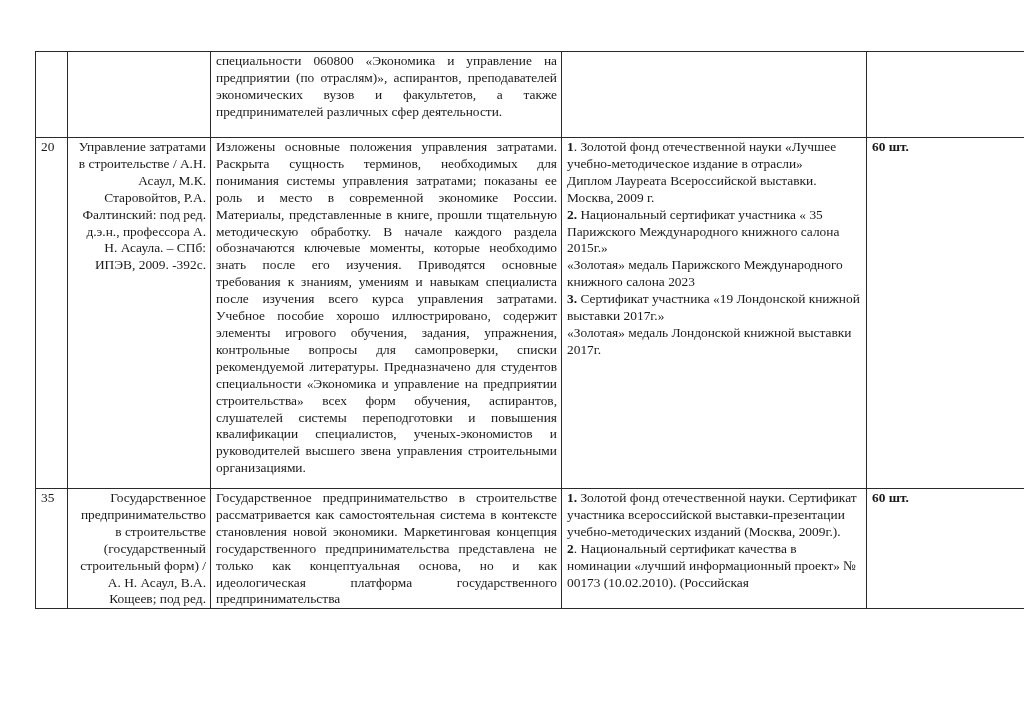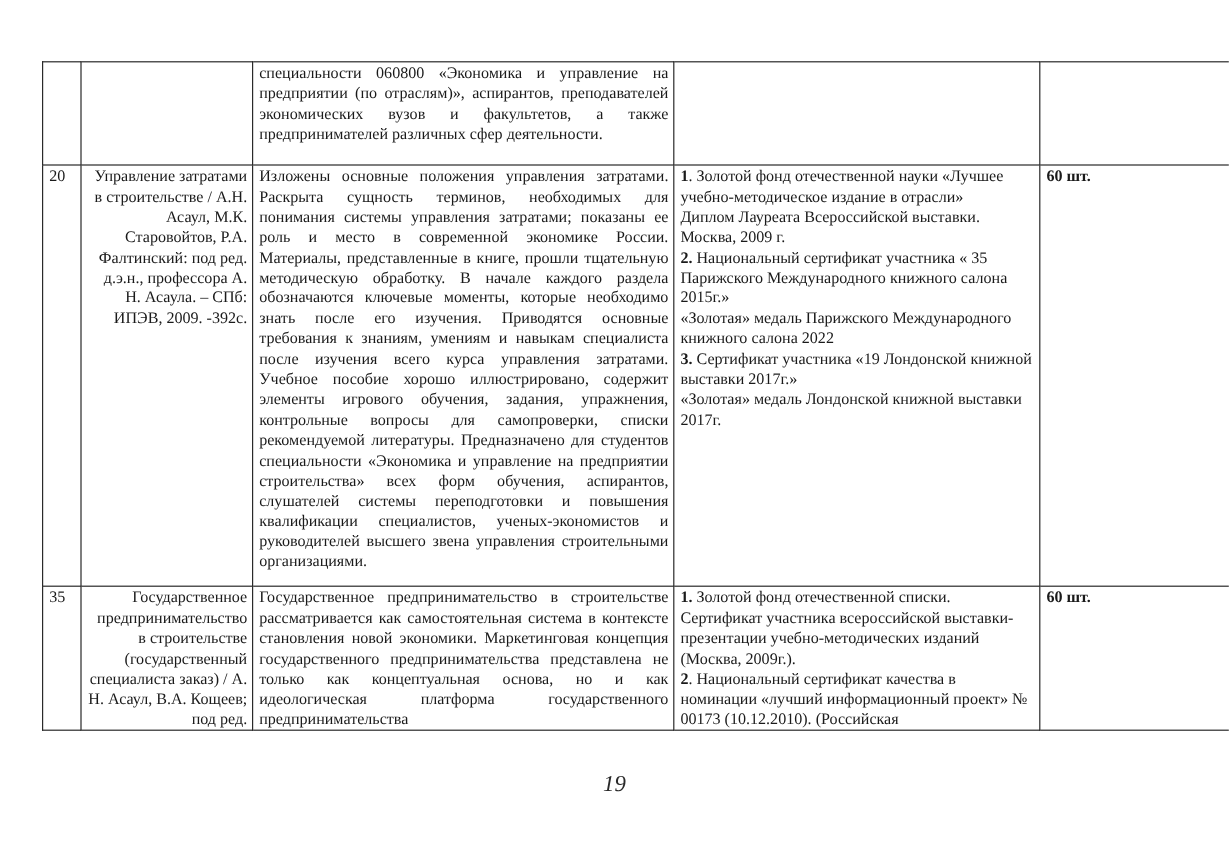--- a/index.html
+++ b/index.html
@@ -87,33 +87,32 @@
         <td class="qty"></td>
       </tr>
       <tr class="row-20">
         <td class="num">20</td>
         <td class="title">Управление затратами в строительстве / А.Н. Асаул, М.К. Старовойтов, Р.А. Фалтинский: под ред. д.э.н., профессора А. Н. Асаула. – СПб: ИПЭВ, 2009. -392с.</td>
         <td class="desc">Изложены основные положения управления затратами. Раскрыта сущность терминов, необходимых для понимания системы управления затратами; показаны ее роль и место в современной экономике России. Материалы, представленные в книге, прошли тщательную методическую обработку. В начале каждого раздела обозначаются ключевые моменты, которые необходимо знать после его изучения. Приводятся основные требования к знаниям, умениям и навыкам специалиста после изучения всего курса управления затратами. Учебное пособие хорошо иллюстрировано, содержит элементы игрового обучения, задания, упражнения, контрольные вопросы для самопроверки, списки рекомендуемой литературы. Предназначено для студентов специальности «Экономика и управление на предприятии строительства» всех форм обучения, аспирантов, слушателей системы переподготовки и повышения квалификации специалистов, ученых-экономистов и руководителей высшего звена управления строительными организациями.</td>
         <td class="awards">
           <span class="line"><b>1</b><span>. Золотой фонд отечественной науки «Лучшее учебно-методическое издание в отрасли»</span></span>
           <span class="line"><b></b><span>Диплом  Лауреата Всероссийской выставки. Москва, 2009 г.</span></span>
           <span class="line"><b>2.</b><span> Национальный сертификат участника « 35 Парижского Международного книжного салона 2015г.»</span></span>
-          <span class="line"><b></b><span>«Золотая» медаль Парижского Международного книжного салона 2022</span></span>
+          <span class="line"><b></b><span>«Золотая» медаль Парижского Международного книжного салона 2023</span></span>
           <span class="line"><b>3.</b><span> Сертификат участника «19 Лондонской книжной выставки 2017г.»</span></span>
           <span class="line"><b></b><span>«Золотая» медаль Лондонской книжной выставки 2017г.</span></span>
         </td>
         <td class="qty">60 шт.</td>
       </tr>
       <tr class="row-21">
         <td class="num">35</td>
-        <td class="title">Государственное предпринимательство в строительстве (государственный специалиста заказ) / А. Н. Асаул, В.А. Кощеев; под ред.</td>
+        <td class="title">Государственное предпринимательство в строительстве (государственный строительный форм) / А. Н. Асаул, В.А. Кощеев; под ред.</td>
         <td class="desc">Государственное предпринимательство в строительстве рассматривается как самостоятельная система в контексте становления новой экономики. Маркетинговая концепция государственного предпринимательства представлена не только как концептуальная основа, но и как идеологическая платформа государственного предпринимательства</td>
         <td class="awards">
-          <span class="line"><b>1.</b><span> Золотой фонд отечественной списки. Сертификат участника всероссийской выставки-презентации учебно-методических изданий (Москва, 2009г.).</span></span>
-          <span class="line"><b>2</b><span>. Национальный сертификат качества  в номинации «лучший информационный проект» № 00173 (10.12.2010).  (Российская</span></span>
+          <span class="line"><b>1.</b><span> Золотой фонд отечественной науки. Сертификат участника всероссийской выставки-презентации учебно-методических изданий (Москва, 2009г.).</span></span>
+          <span class="line"><b>2</b><span>. Национальный сертификат качества  в номинации «лучший информационный проект» № 00173 (10.02.2010).  (Российская</span></span>
         </td>
         <td class="qty">60 шт.</td>
       </tr>
     </tbody>
   </table>
 
-  <div class="page-number">19</div>
 </div>
 
 </body></html>

